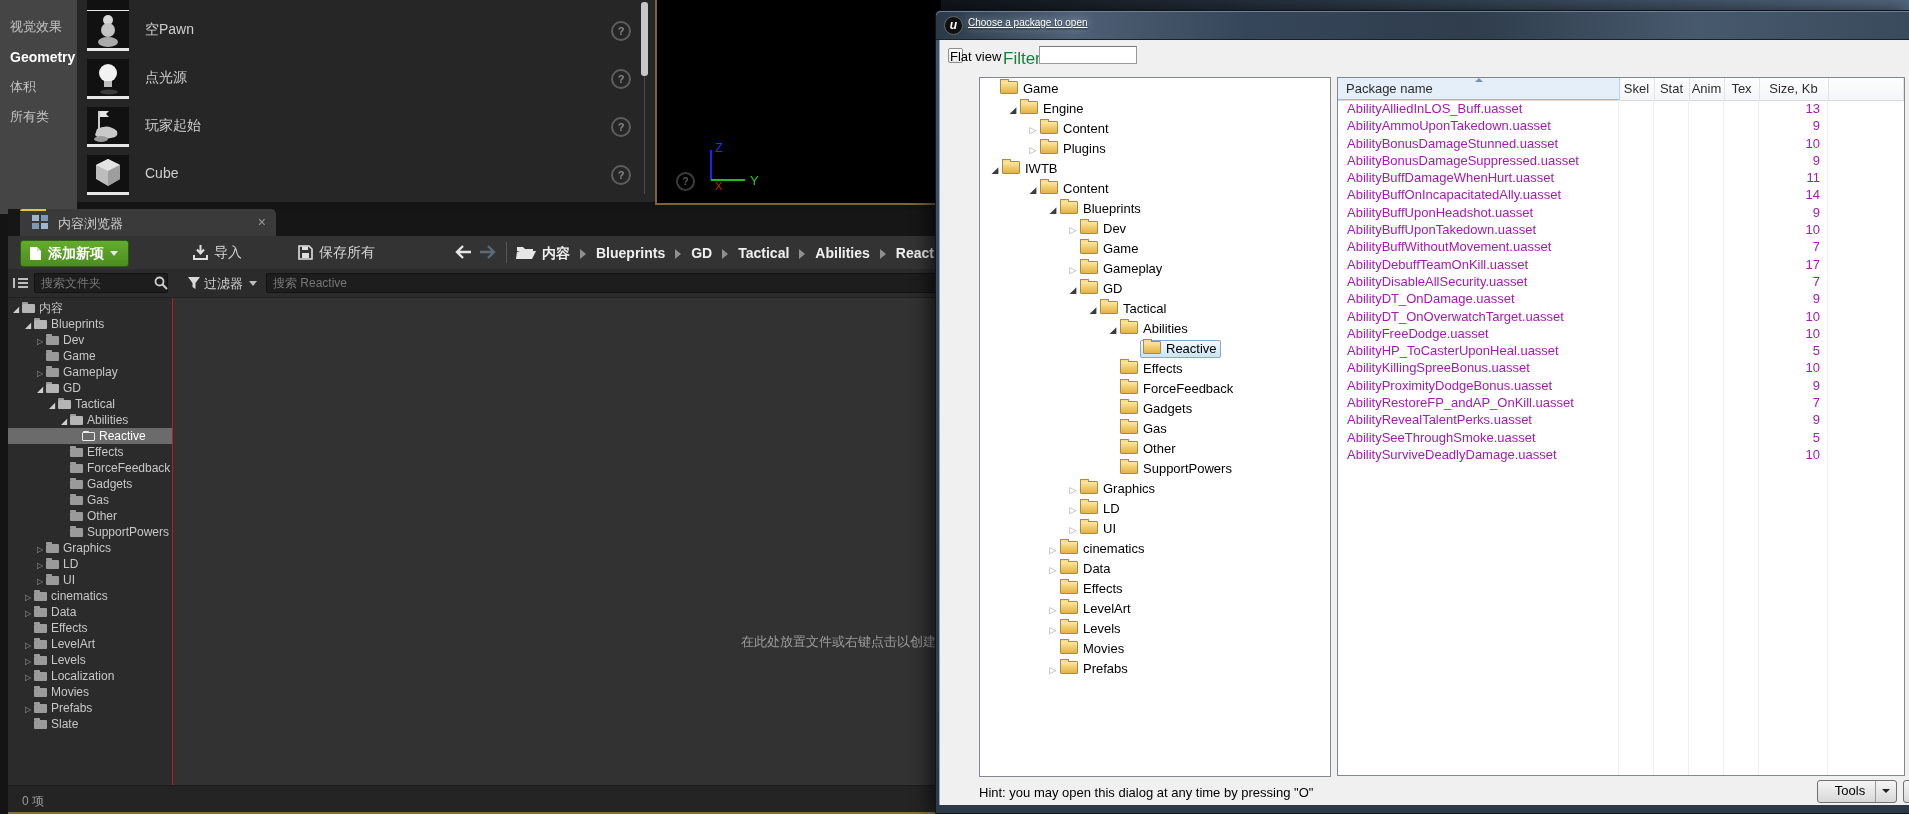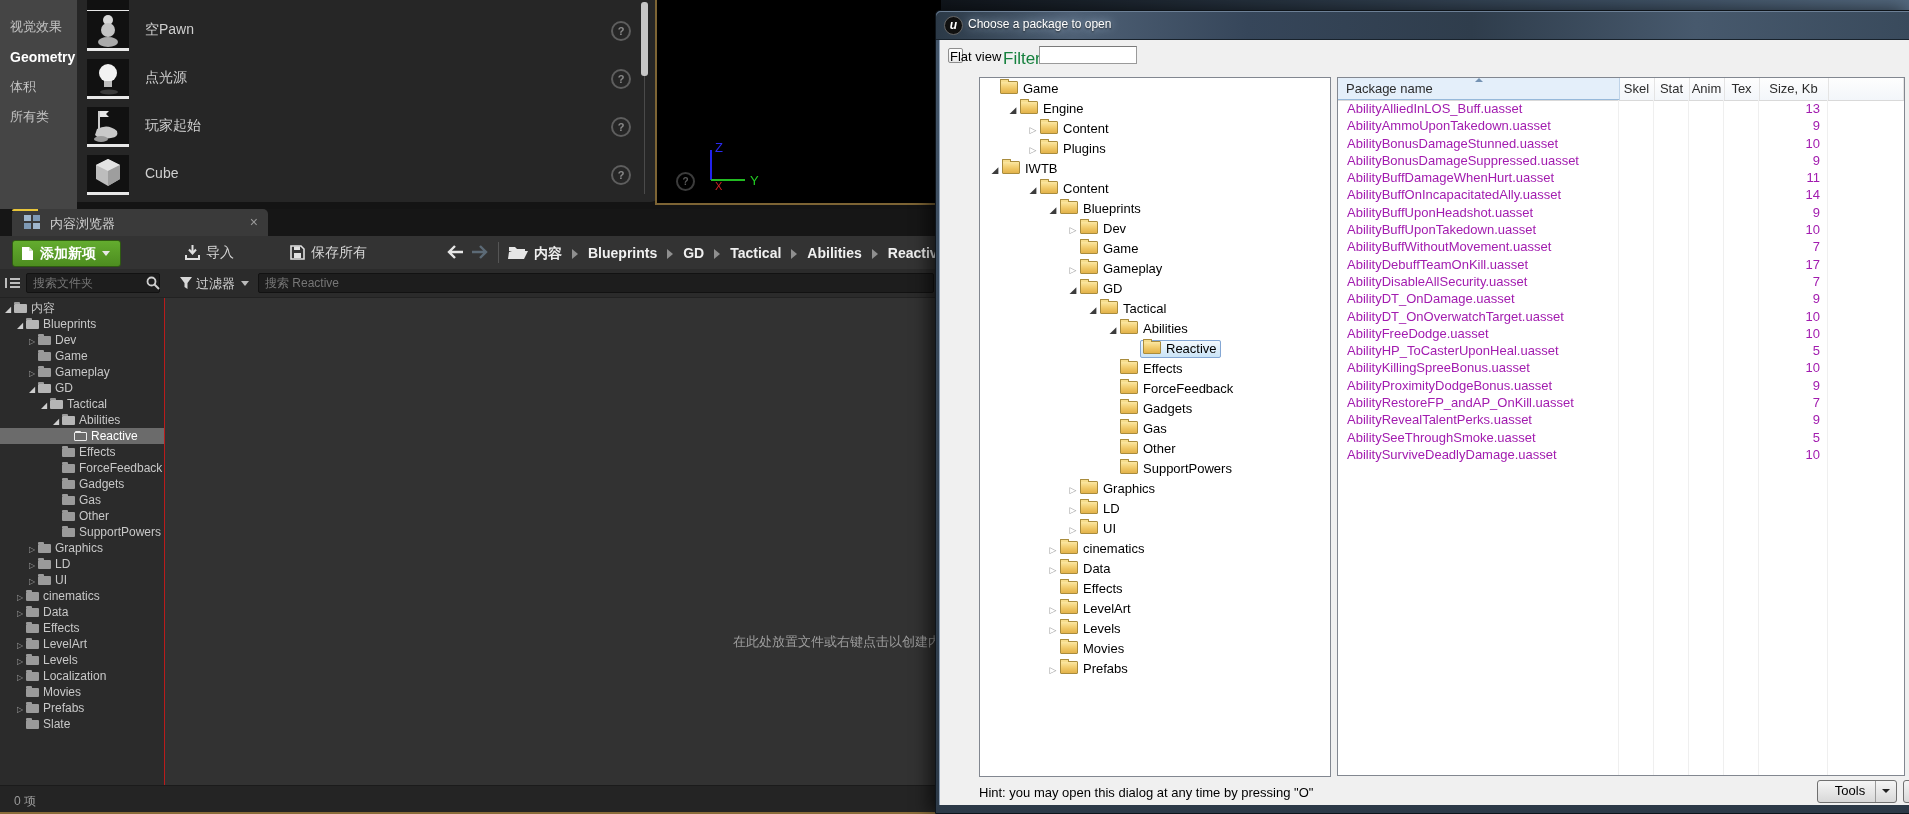--- a/index.html
+++ b/index.html
@@ -25,21 +25,21 @@
   .pal-scroll{position:absolute;left:641px;top:2px;width:7px;height:74px;background:#c6c6c6;border-radius:3px;}
   .pal-scrolltrack{position:absolute;left:644px;top:76px;width:1px;height:118px;background:#4a4a4a;}
 
   
   .viewport{left:655px;top:0;width:284px;height:203px;background:#000;
             border-left:2px solid #7d6434;border-bottom:2px solid #7d6434;}
   .vp-q{position:absolute;left:19px;top:172px;width:15px;height:15px;border:2px solid #3c3c3c;border-radius:50%;
         color:#5a5a5a;font-size:10px;line-height:15px;text-align:center;font-weight:bold;}
 
   
-  .cb{left:0;top:209px;width:937px;height:605px;background:#2b2b2b;}
+  .cb{left:8px;top:209px;width:937px;height:605px;background:#2b2b2b;}
   .cb-tabbar{position:absolute;left:0;top:0;width:100%;height:27px;background:#161616;}
   .cb-tab{position:absolute;left:12px;top:0;width:256px;height:27px;background:#3a3a3a;
           border-radius:5px 5px 0 0;}
   .cb-tab::before{content:"";position:absolute;left:0;top:0;width:26px;height:2px;background:#e8c53a;border-radius:5px 0 0 0;}
   .cb-tab-title{position:absolute;left:38px;top:6px;font-size:13px;color:#cfcfcf;}
   .cb-tab-x{position:absolute;right:10px;top:5px;color:#9a9a9a;font-size:14px;}
   .cb-toolbar{position:absolute;left:0;top:27px;width:100%;height:33px;background:#333333;}
   .btn-addnew{position:absolute;left:12px;top:4px;height:25px;padding:0 10px 0 8px;background:linear-gradient(#63ac2e,#4d8d20);
               border:1px solid #2f5a12;border-radius:3px;color:#fff;font-size:14px;line-height:24px;font-weight:bold;}
   .tb-btn{position:absolute;top:4px;height:25px;color:#d6d6d6;font-size:14px;line-height:25px;white-space:nowrap;}
@@ -72,22 +72,22 @@
   .cb-bottomline{position:absolute;left:0;bottom:0;width:100%;height:2px;background:#8a6d3a;}
 
   
   .dialog{left:935px;top:10px;width:974px;height:802px;background:linear-gradient(#44566a,#2c3947);
           border:1px solid #0e141a;border-radius:5px 0 0 0;box-shadow:-6px 0 18px rgba(0,0,0,.6);}
   .dlg-titlebar{position:absolute;left:0;top:0;width:100%;height:28px;border-radius:5px 0 0 0;
       background:linear-gradient(90deg,#2b3947 0%,#4e6075 14%,#36465a 32%,#2f3d4c 55%,#47596d 78%,#394a5c 100%);
       border-bottom:1px solid #18222c;box-shadow:inset 0 1px 0 #6d8096;}
   .dlg-icon{position:absolute;left:8px;top:5px;width:17px;height:17px;border-radius:50%;background:#101010;
             border:1px solid #666;color:#fff;text-align:center;font-size:12px;line-height:16px;font-weight:bold;font-style:italic;}
-  .dlg-title{position:absolute;left:32px;top:6px;font-size:12px;color:#fff;
-             text-shadow:0 0 9px #b7cde4,0 1px 2px #000;}
+  .dlg-title{position:absolute;left:32px;top:6px;font-size:10px;color:#fff;
+             text-shadow:0 0 9px #b7cde4,0 1px 2px #000;text-decoration:underline;}
   .dlg-client{position:absolute;left:3px;top:29px;right:0;bottom:8px;background:#f0f0f0;overflow:hidden;
               box-shadow:inset 1px 0 0 #93a5ba;}
   .dlg-check{position:absolute;left:9px;top:8px;width:13px;height:13px;background:linear-gradient(#fefefe,#e8e8e8);
              border:1px solid #8e8e8e;border-radius:2px;}
   .dlg-checklabel{position:absolute;left:11px;top:9px;font-size:13px;color:#000;}
   .dlg-filterlabel{position:absolute;left:64px;top:9px;font-size:17px;color:#15803d;}
   .dlg-filterinput{position:absolute;left:100px;top:6px;width:90px;height:16px;background:#fff;
                    border:1px solid #9a9a9a;border-top-color:#7a7a7a;font-size:12px;padding:0 3px;}
   .panel{position:absolute;top:37px;height:697px;background:#fff;border:1px solid #828790;}
   .dlg-treepanel{left:40px;width:350px;overflow:hidden;}

